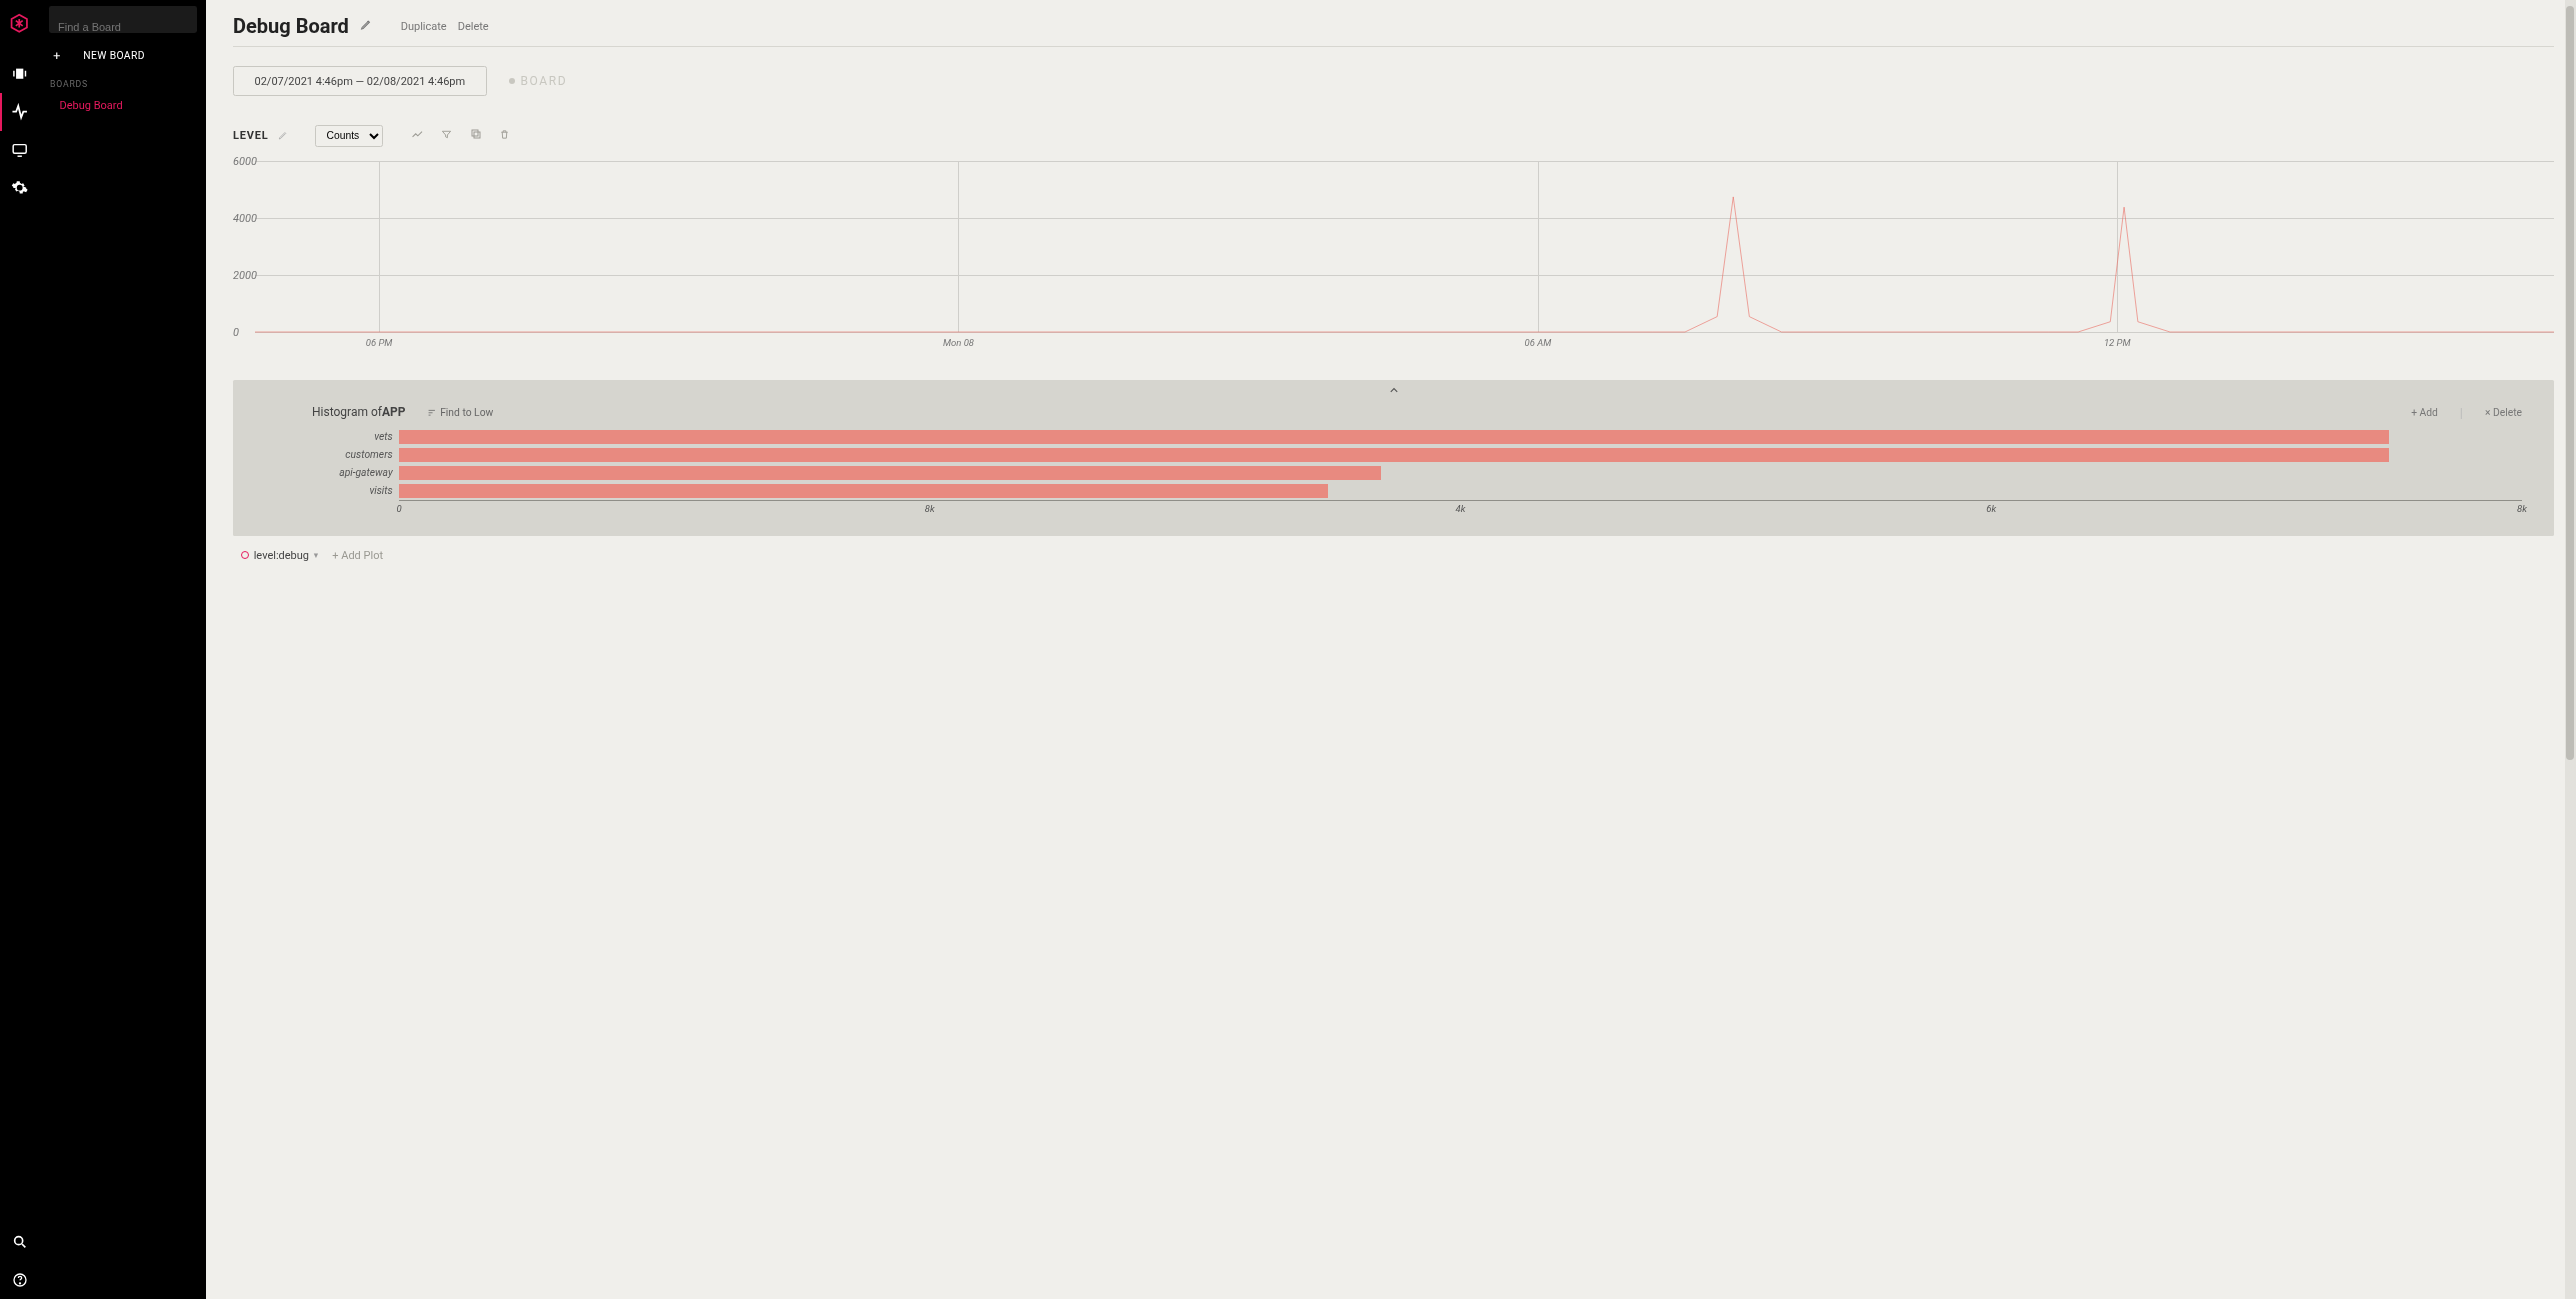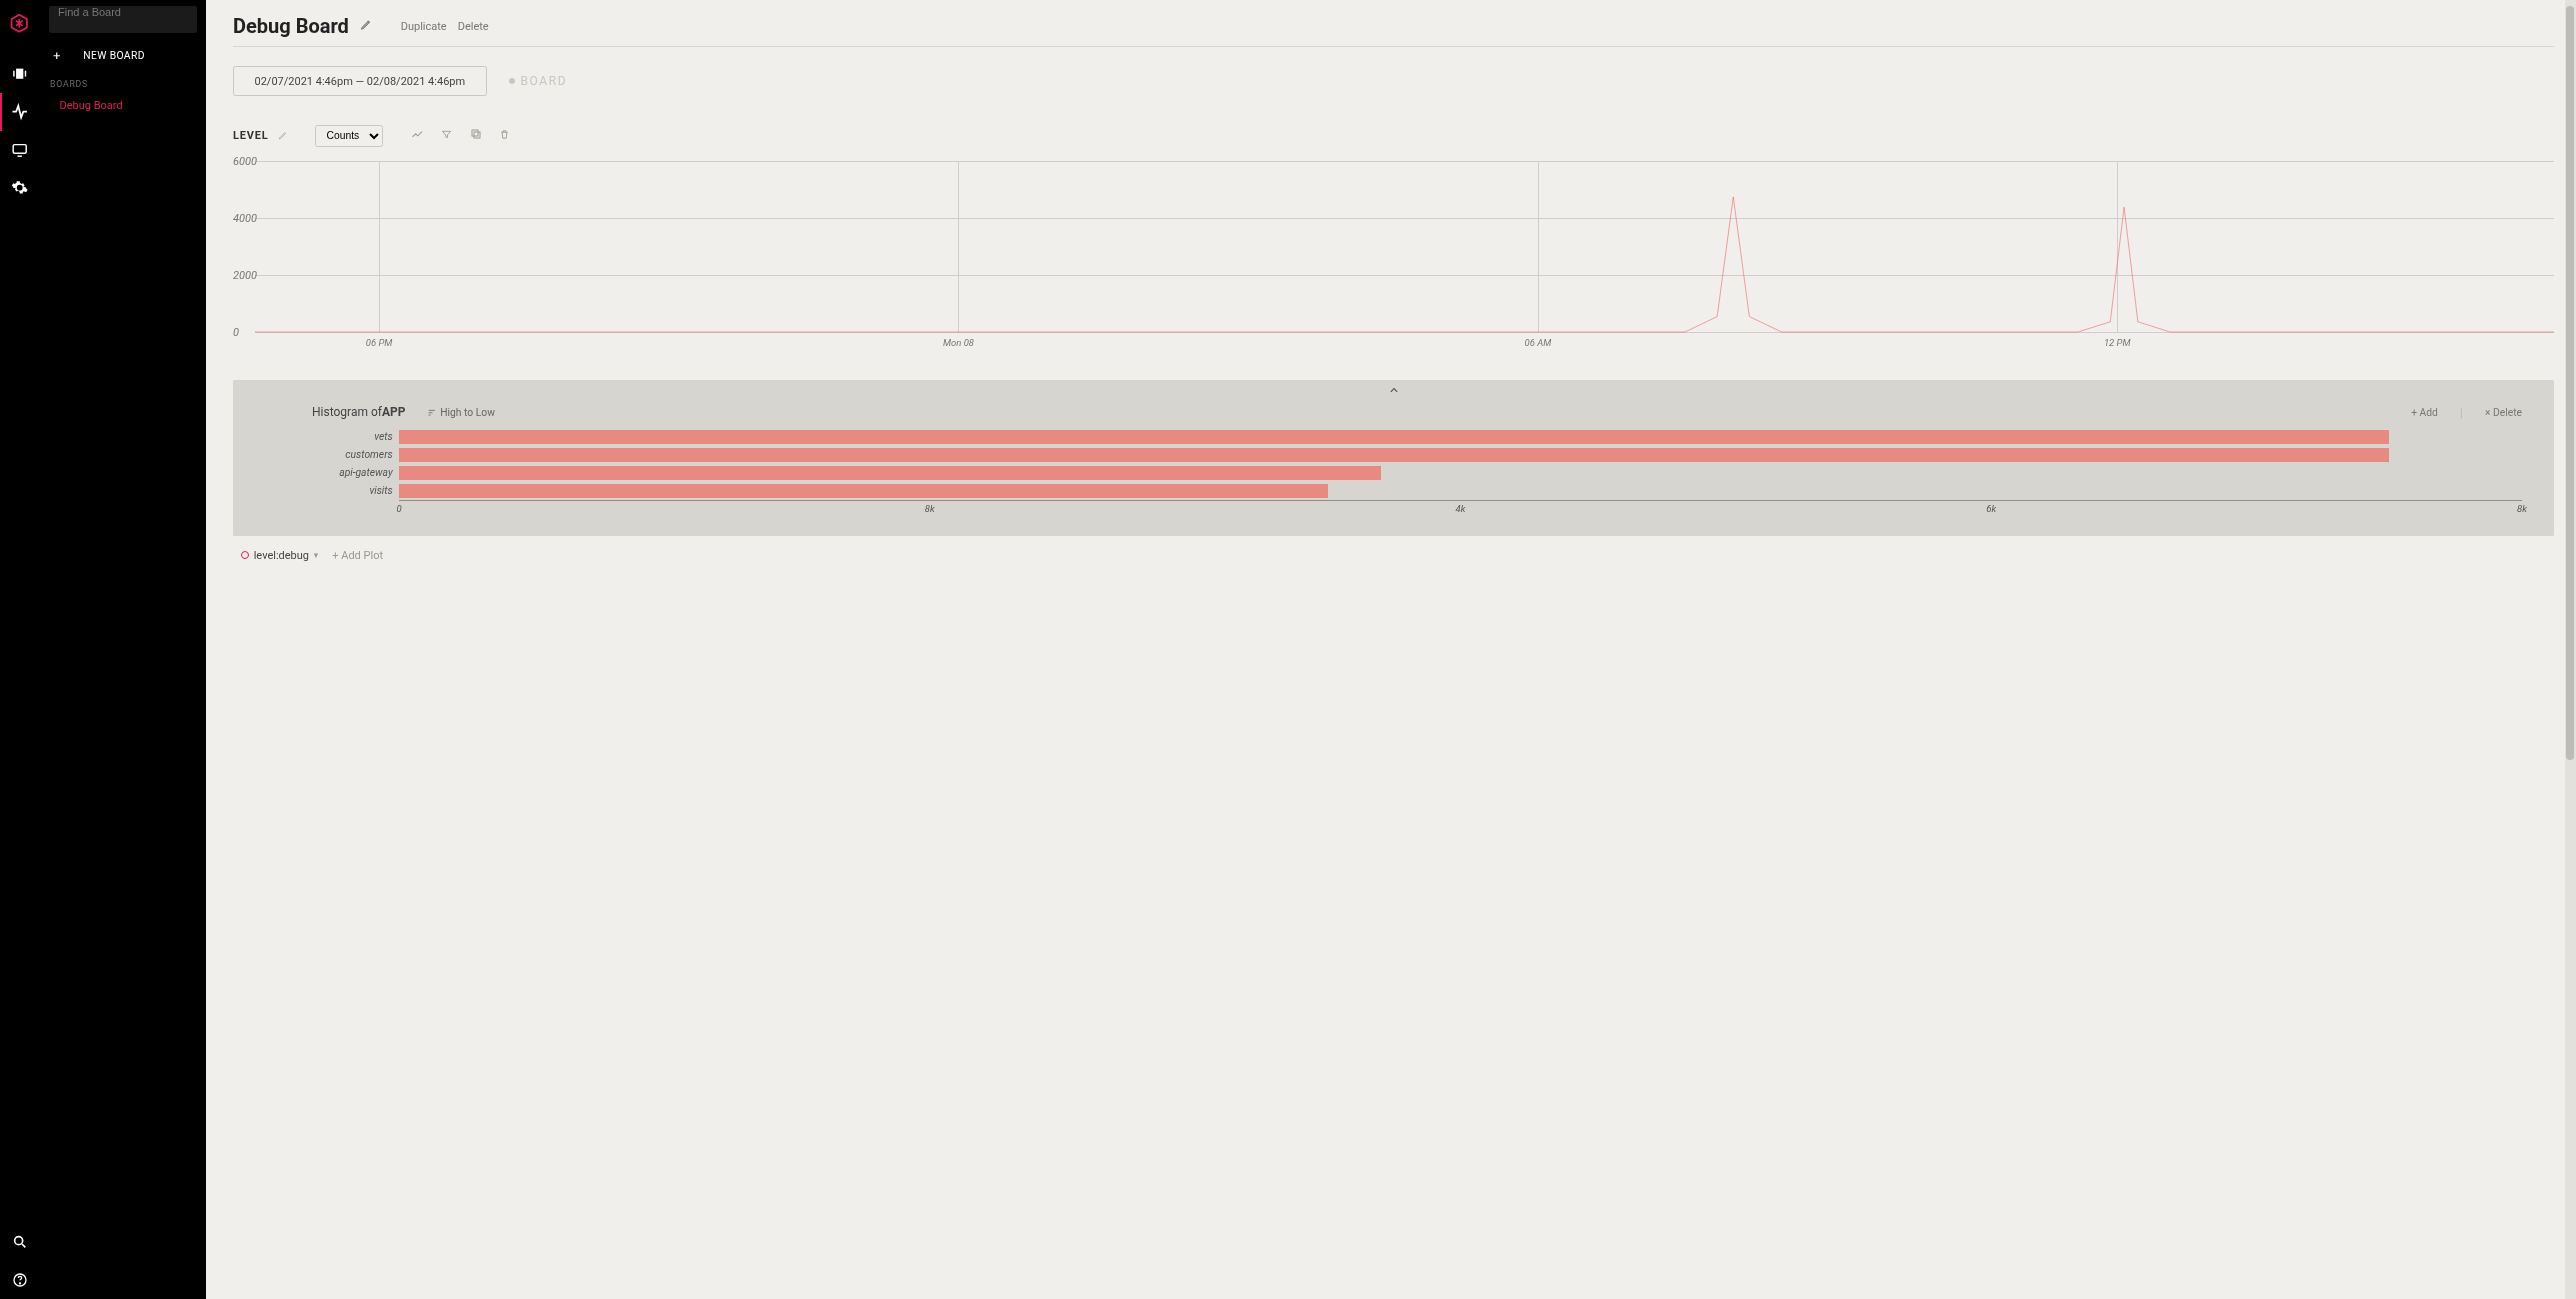--- a/index.html
+++ b/index.html
@@ -9,21 +9,21 @@
   
   .rail { width:39px; background:#000; display:flex; flex-direction:column; align-items:center; padding-top:6.3px; }
   .rail .logo { margin:6.3px 0 22px; }
   .rail .rail-item { width:39px; height:38px; display:flex; align-items:center; justify-content:center; cursor:pointer; position:relative;}
   .rail .rail-item.active::before { content:""; position:absolute; left:0; top:0; bottom:0; width:2.4px; background:#e6195e; }
   .rail .rail-spacer { flex:1; }
   .rail svg { display:block; }
 
   
   .sidepanel { width:167px; background:#000; color:#ddd; padding:6.3px 9.5px 9.5px 9.5px; display:flex; flex-direction:column; }
-  .search-box { background:#1b1b1b; border-radius:2.4px; height:27px; display:flex; align-items:flex-start; padding:0 9.5px; color:#888; font-size:11px; margin-bottom:11px;}
+  .search-box { background:#1b1b1b; border-radius:2.4px; height:27px; display:flex; align-items:flex-end; padding:0 9.5px; color:#888; font-size:11px; margin-bottom:11px;}
   .search-box input { background:transparent; border:none; outline:none; color:#888; width:100%; font-size:11px;}
   .new-board { display:flex; align-items:center; gap:22px; padding:4.7px 3.2px 11px; color:#fff; font-size:10.3px; letter-spacing:0.4px; cursor:pointer;}
   .section-label { color:#6a6a6a; font-size:8.7px; letter-spacing:0.8px; padding:6.3px 1.6px 4.7px; }
   .board-link { color:#e6195e; font-size:11px; padding:4.7px 3.2px 4.7px 11px; cursor:pointer;}
 
   
   .main { flex:1; background:#f0efeb; overflow:auto; padding:0 22px 24px 27px; position:relative;}
   .main-scroll-gutter { position:absolute; right:0; top:0; bottom:0; width:11px; background:#e2e1dc;}
   .main-scroll-thumb { position:absolute; right:1.6px; top:6.3px; width:8px; height:58%; background:#bdbcb6; border-radius:4px;}
 
@@ -231,21 +231,21 @@
         </svg>
     </div>
     <div class="hist-head">
       <span class="hist-title">
         <span>Histogram of</span><b>APP</b>
       </span>
       <span class="sort">
         <svg width="9.5" height="9.5" viewBox="0 0 24 24" fill="none" stroke="#666" stroke-width="2">
             <path d="M4 6h16M4 12h10M4 18h5"></path>
           </svg>
-        <span>High to Low</span>
+        <span>Find to Low</span>
       </span>
       <span class="spacer"></span>
       <span class="ghost-link">+ Add</span>
       <span class="divider">|</span>
       <span class="ghost-link">× Delete</span>
     </div>
     <div class="barchart" id="barchart">
         <div class="row">
           <div class="cat">vets</div>
           <div class="track">

